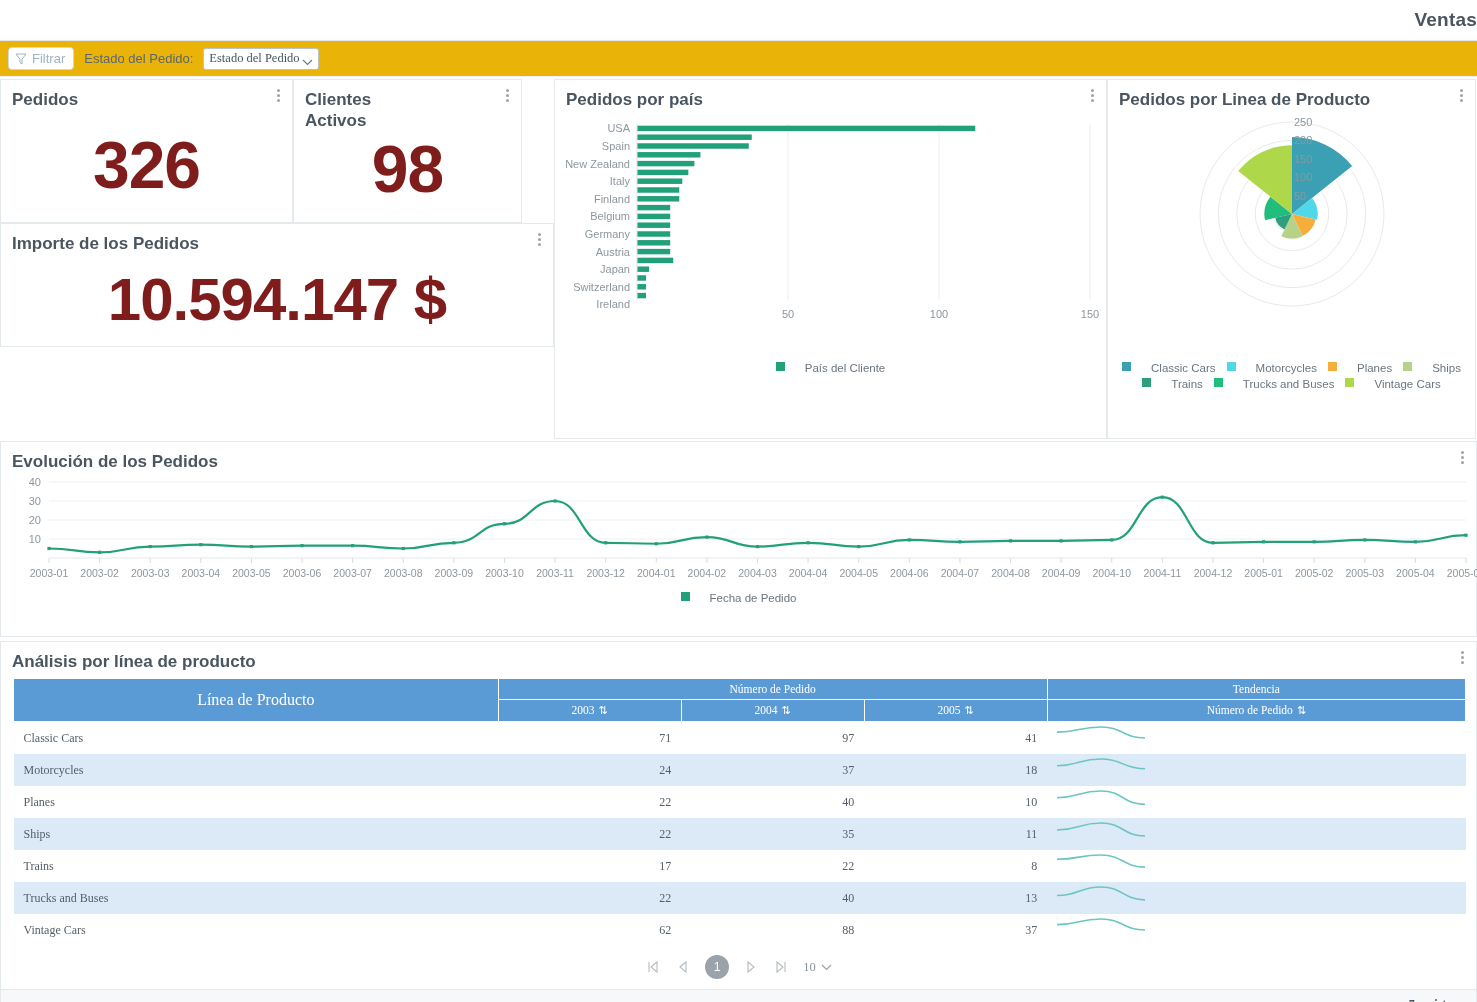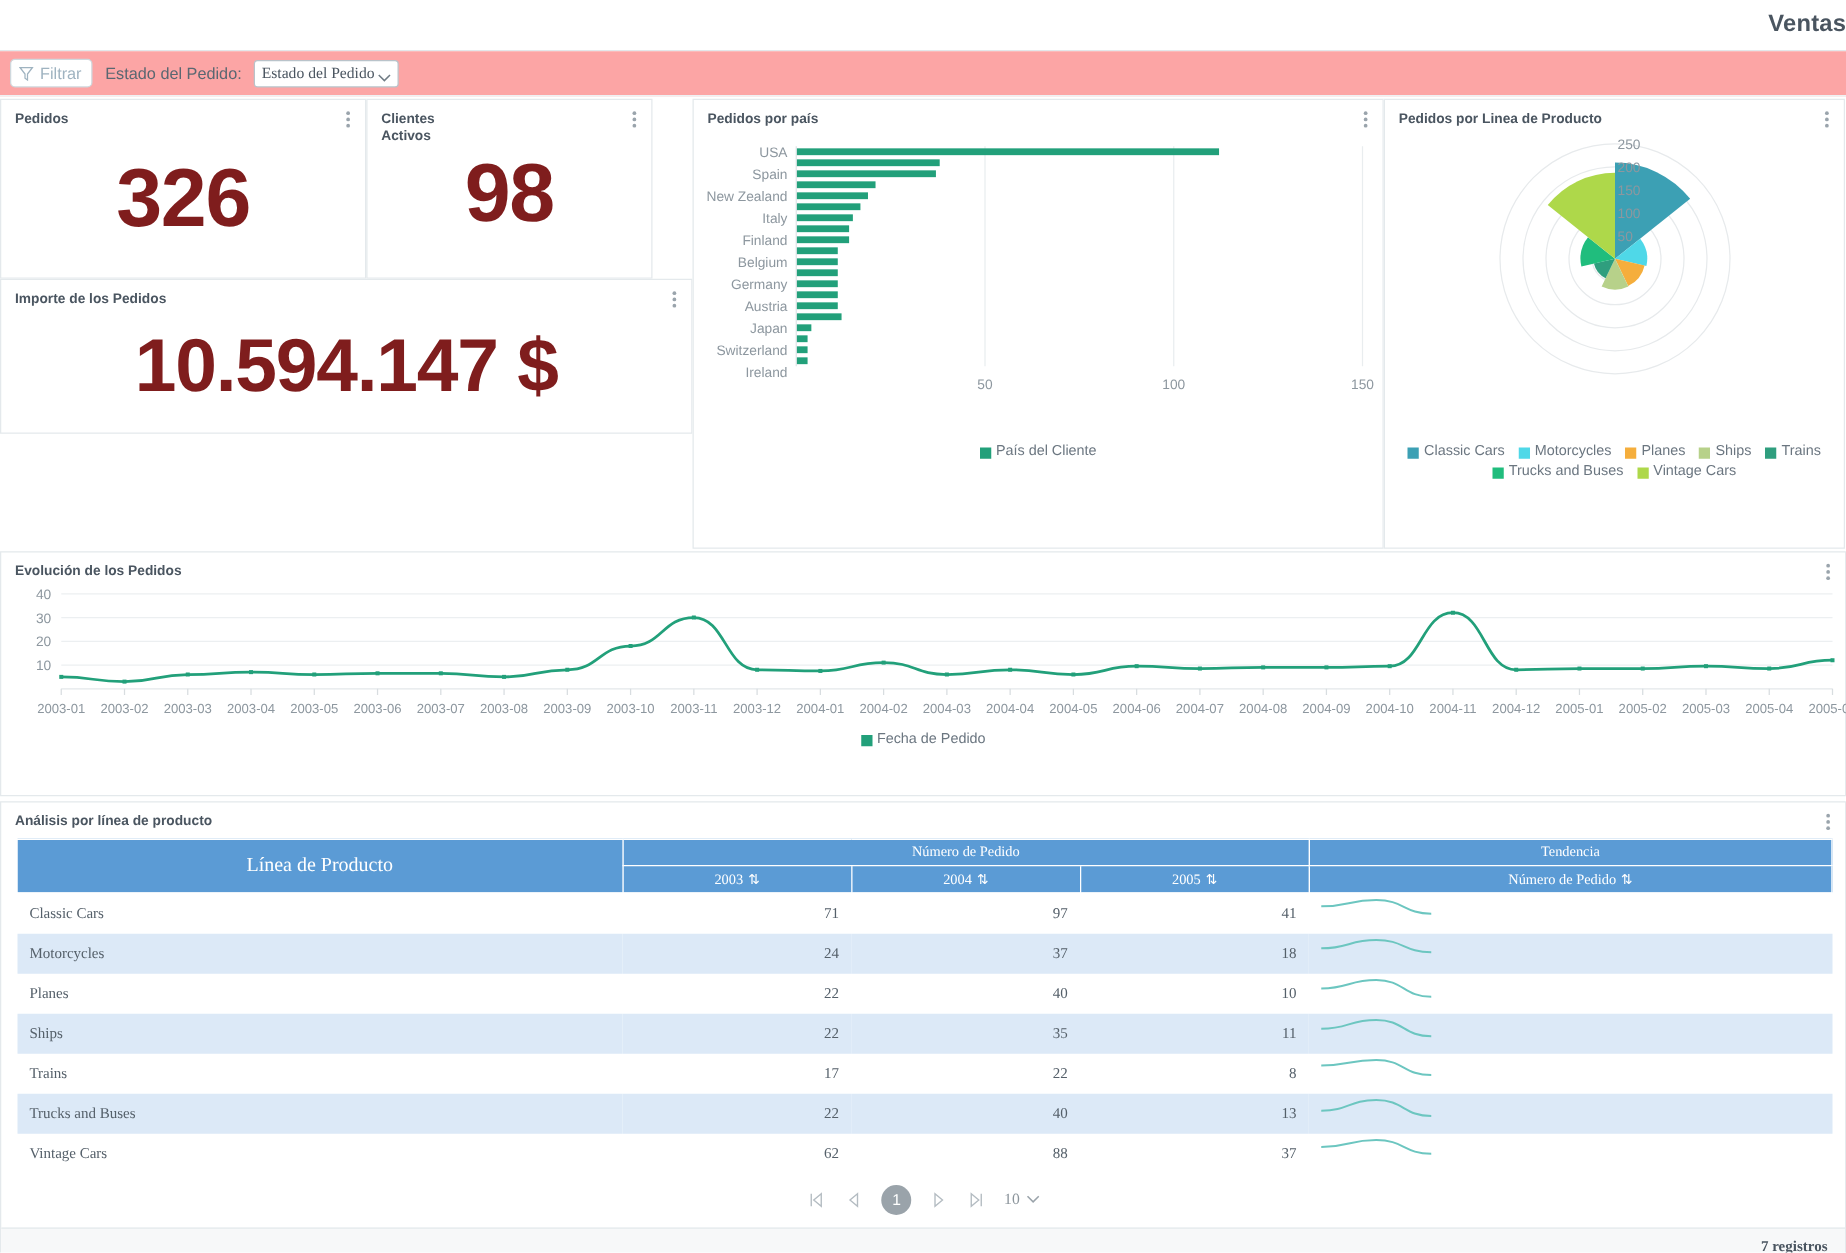--- a/index.html
+++ b/index.html
@@ -19,21 +19,21 @@
     display: flex; align-items: center; justify-content: flex-end;
     background: #fff;
   }
   .titlebar .t {
     font-size: 19px; font-weight: bold; color: #4a5560; letter-spacing: .2px;
   }
 
   
   .filterbar {
     height: 36px; display: flex; align-items: center; gap: 10px;
-    padding: 0 8px; background: #fca5a5; border-bottom: 1px solid #eef1f3;
+    padding: 0 8px; background: #eab308; border-bottom: 1px solid #eef1f3;
   }
   .filter-btn {
     display: inline-flex; align-items: center; gap: 5px;
     border: 1px solid #cfd8dd; border-radius: 4px;
     padding: 3px 8px 3px 6px; background: #fff;
     font-size: 13px; color: #9fb3c0; cursor: pointer;
   }
   .filter-btn svg { display:block; }
   .flabel { font-size: 13px; color: #5a6771; }
   .fselect {
@@ -43,21 +43,21 @@
     font-family: "Liberation Serif", serif; font-size: 12.5px; color: #4a5560;
     cursor: pointer;
   }
   .chev { width:11px; height:7px; }
 
   
   .panel {
     background: #fff; border: 1px solid #e4e9ec; position: relative;
   }
   .panel-title {
-    font-size: 11px; font-weight: bold; color: #4a5560;
+    font-size: 17px; font-weight: bold; color: #4a5560;
     padding: 9px 0 0 11px; line-height: 1.25;
   }
   .kebab {
     position: absolute; top: 9px; right: 11px;
     width: 4px; cursor: pointer; display:flex; flex-direction:column; gap:2px;
   }
   .kebab i { display:block; width:3px; height:3px; background:#9aa4ac; border-radius:50%; }
 
   
   .row1 { display:flex; align-items:flex-start; padding: 2px 0 0 0; }
@@ -83,21 +83,21 @@
   .bars-svg { display:block; }
 
   
   .polar-wrap { position:relative; width: 369px; height: 252px; }
 
   
   .legend {
     display:flex; flex-wrap: wrap; justify-content:center; gap: 4px 11px;
     font-size: 11.5px; color:#6b7680; padding: 0 6px;
   }
-  .legend .li { display:inline-flex; align-items:flex-end; gap:4px; cursor:pointer; }
+  .legend .li { display:inline-flex; align-items:flex-start; gap:20px; cursor:pointer; }
   .legend .sw { width:9px; height:9px; display:inline-block; }
 
   
   .linepanel { margin-top: 2px; width: 1477px; height: 196px; }
   .line-wrap { position:relative; width: 1477px; height: 120px; }
 
   
   .tablepanel { margin-top: 4px; width: 1477px; }
   table.grid { width: 1453px; margin: 6px 12px 0 12px; border-collapse: collapse;
     font-family: "Liberation Serif", serif; }

